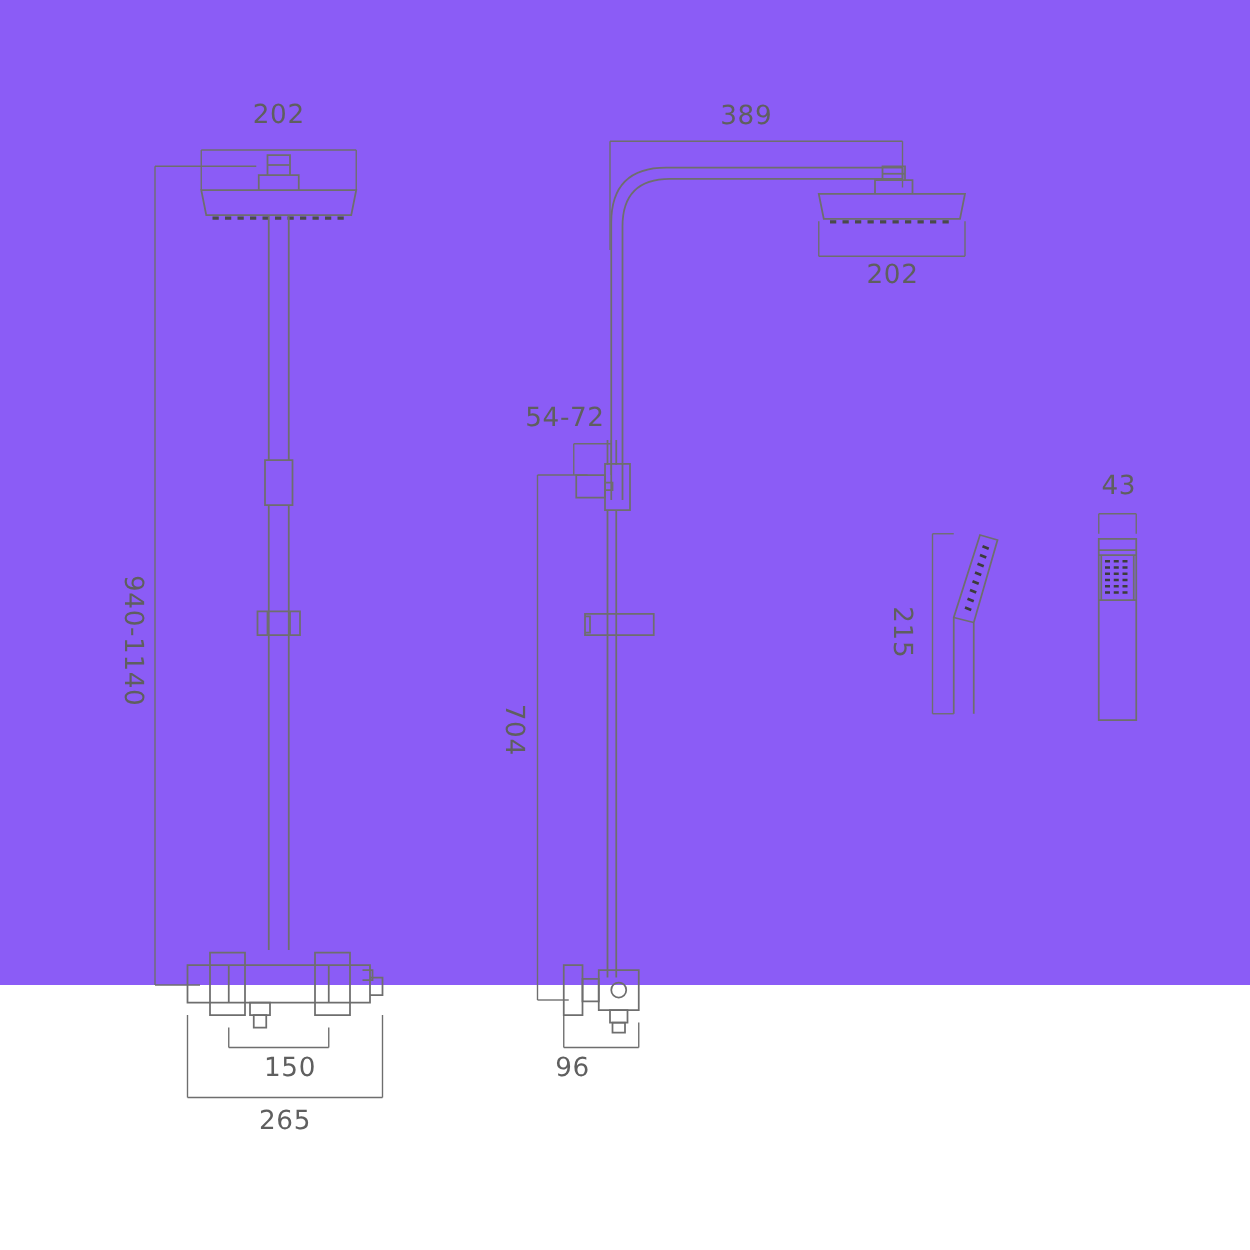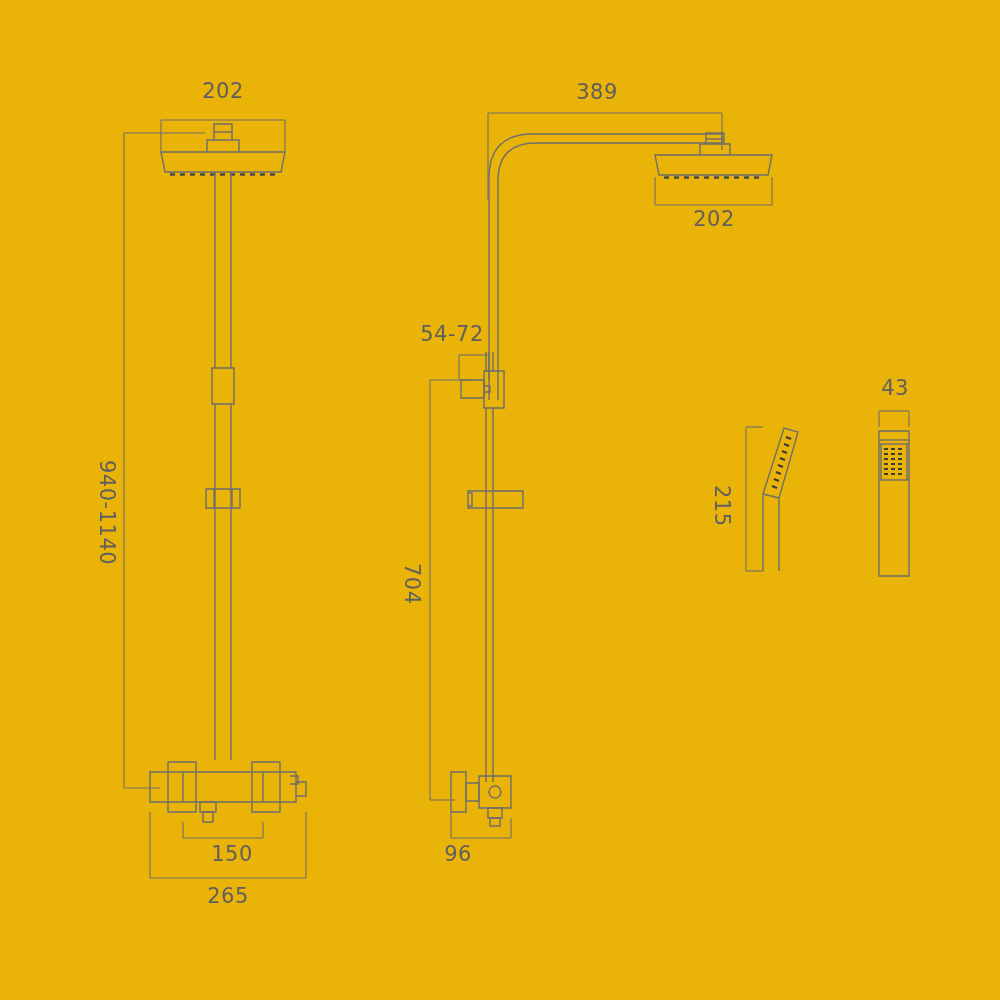--- a/index.html
+++ b/index.html
@@ -1,18 +1,18 @@
 <!DOCTYPE html>
 <html><head>
 <meta charset="utf-8">
 <style>
   html,body{margin:0;padding:0;background:#ffffff;}
   body{width:1000px;height:1000px;overflow:hidden;
        font-family:"DejaVu Sans","Liberation Sans",sans-serif;}
-  #sheet{position:relative;width:1000px;height:1000px;background:#eab308;}
+  #sheet{position:relative;width:1000px;height:788px;background:#8b5cf6;}
   svg.draw{position:absolute;left:0;top:0;width:1000px;height:1000px;}
   .dimtext{font-family:"DejaVu Sans","Liberation Sans",sans-serif;
            font-size:21px;fill:#5f5f5f;letter-spacing:0.5px;}
   .dimtext.vert{writing-mode:vertical-rl;}
 </style>
 </head>
 <body>
 
 <div id="sheet">
 

